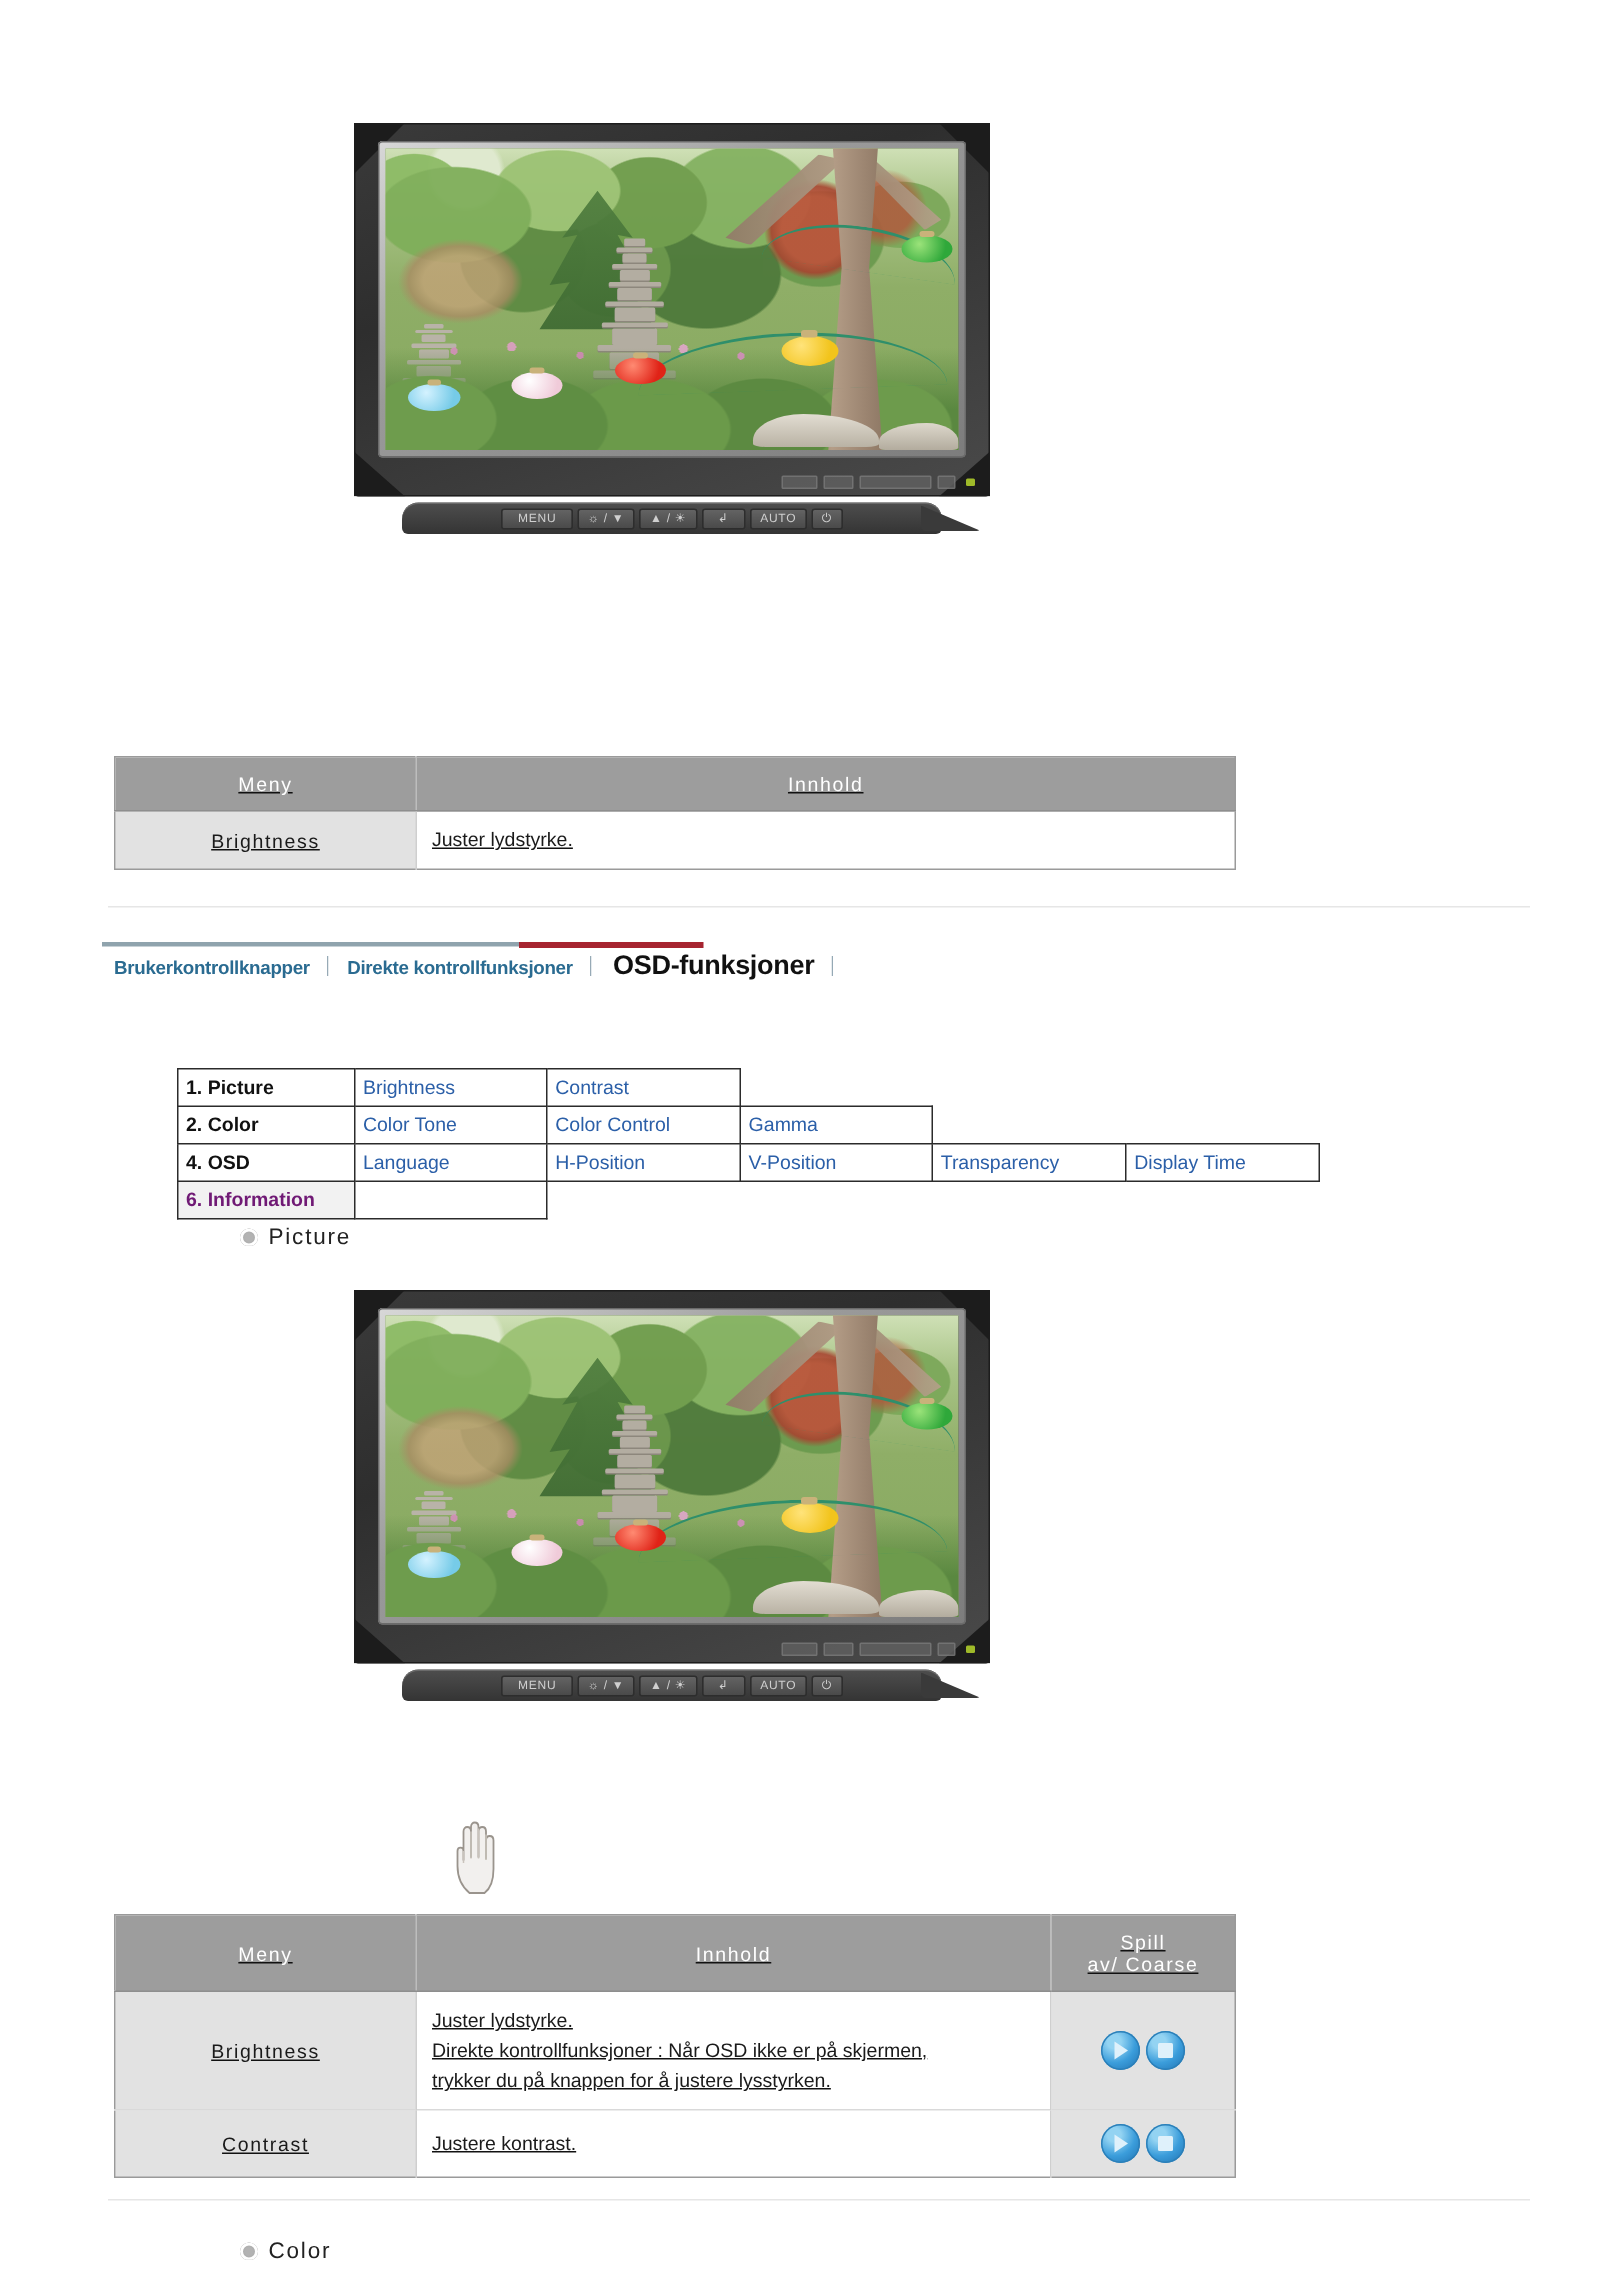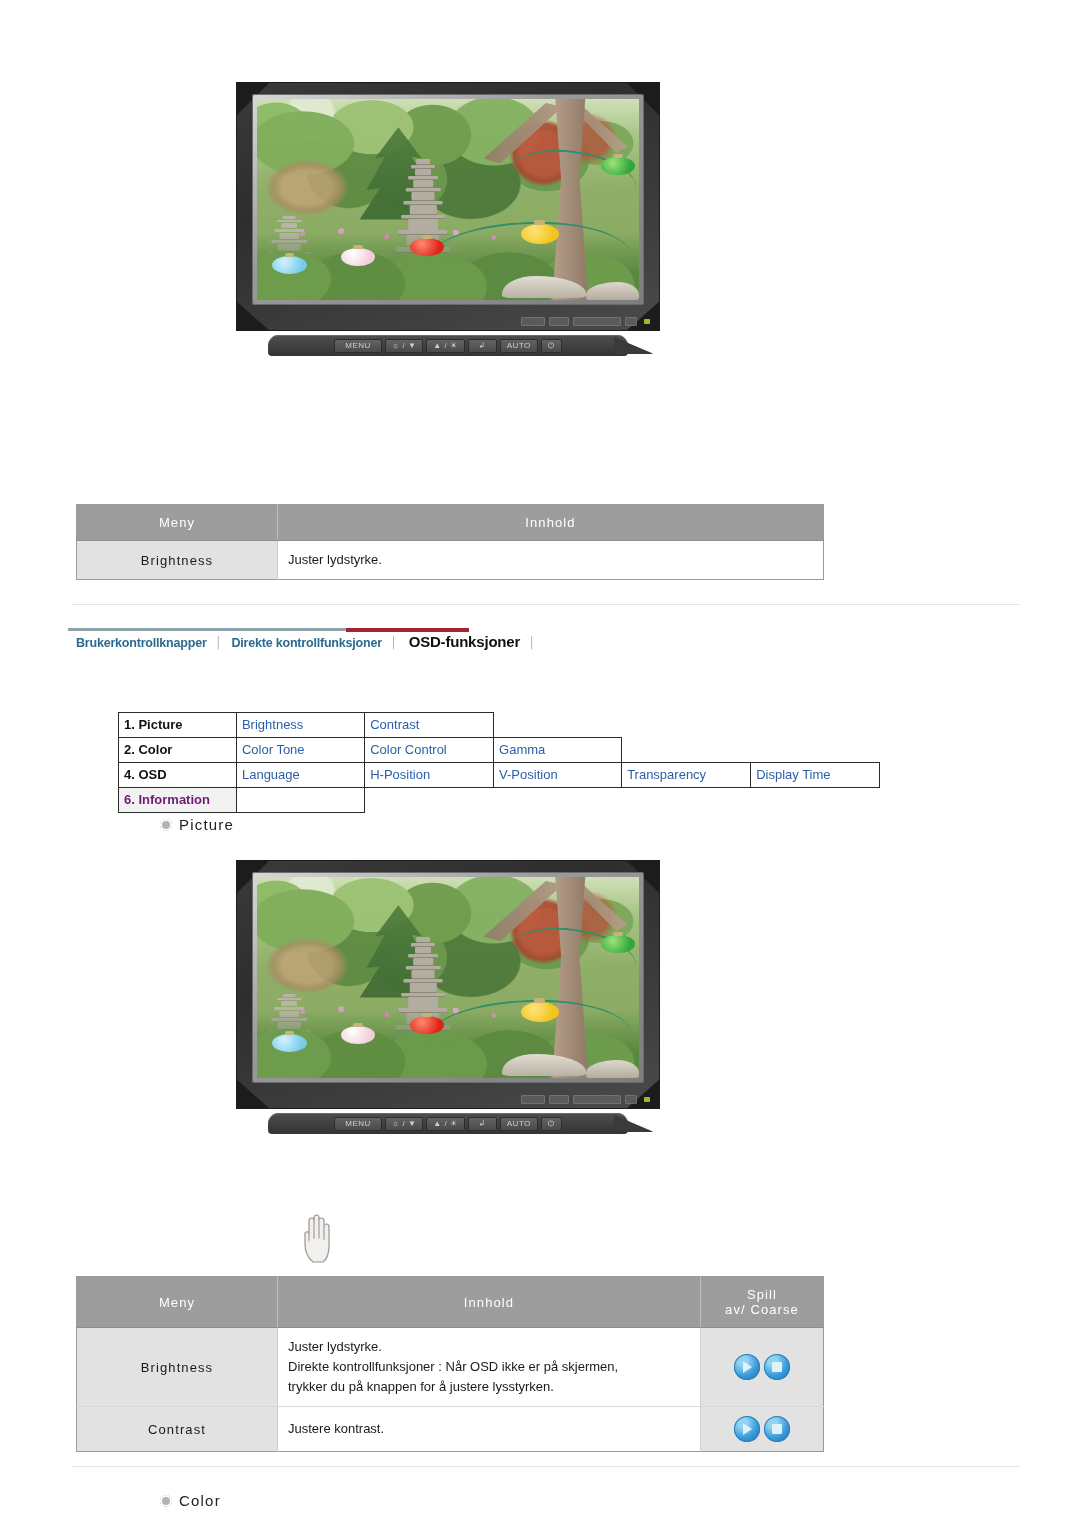--- a/index.html
+++ b/index.html
@@ -254,20 +254,21 @@
   .hand-cursor svg { display:block; }
 
   
   .tbl {
     position: absolute;
     border-collapse: collapse;
     border-spacing: 0;
     background: #fff;
     font-size: 13px;
     border: 1px solid #9a9a9a;
+    text-decoration: underline;
   }
   .tbl th {
     background: #9d9d9d;
     color: #ffffff;
     font-weight: normal;
     letter-spacing: 1.1px;
     padding: 10px 6px;
     border-right: 1px solid #bdbdbd;
     border-bottom: 1px solid #8e8e8e;
     font-size: 13px;
@@ -335,21 +336,21 @@
   .tab {
     font-size: 12.5px;
     font-weight: bold;
     color: #2a6b91;
     padding: 3px 8px 0 8px;
     white-space: nowrap;
     letter-spacing: -0.2px;
   }
   .tab.active {
     color: #111;
-    font-size: 15px;
+    font-size: 18px;
     font-weight: bold;
     padding: 0 8px 0 10px;
   }
   .tab-sep {
     color: #93a7b3; font-size: 11px; padding: 0 1px; align-self: center;
   }
 
   
   .osd-grid {
     position:absolute; left:118px; top:668px;

